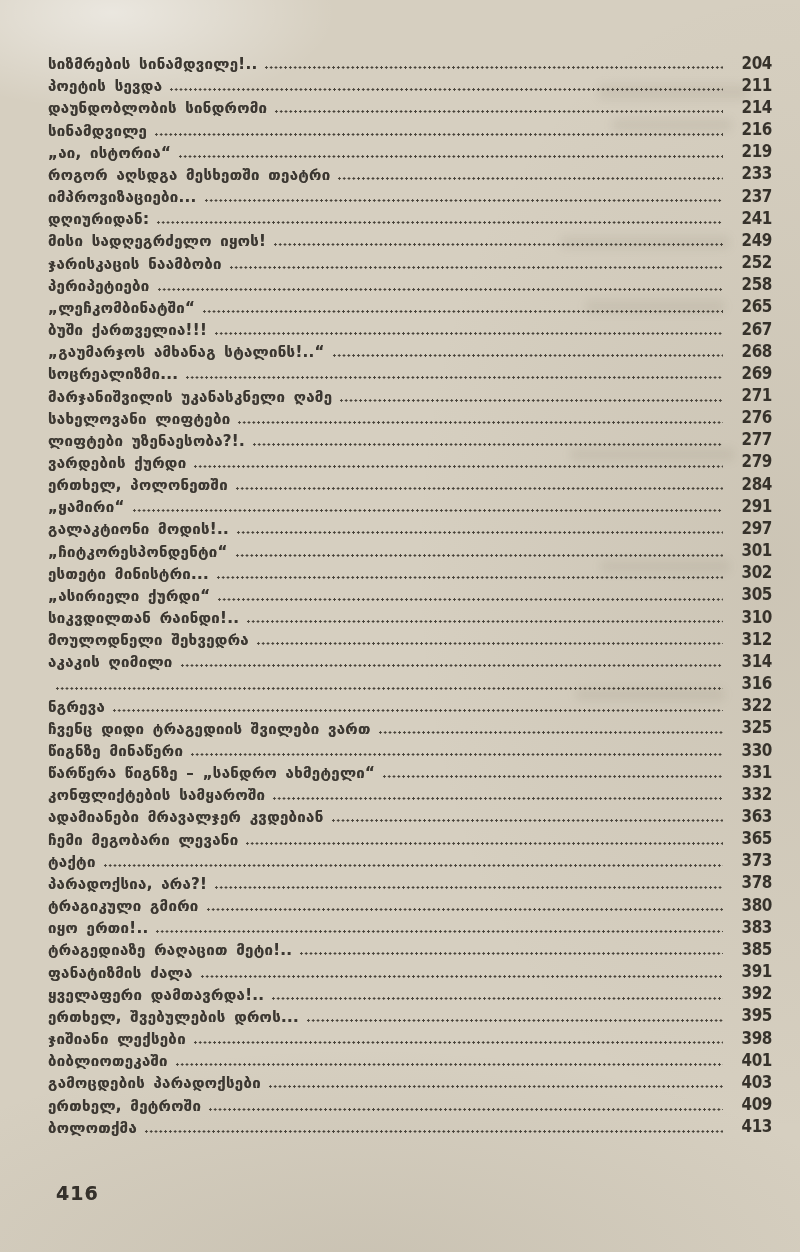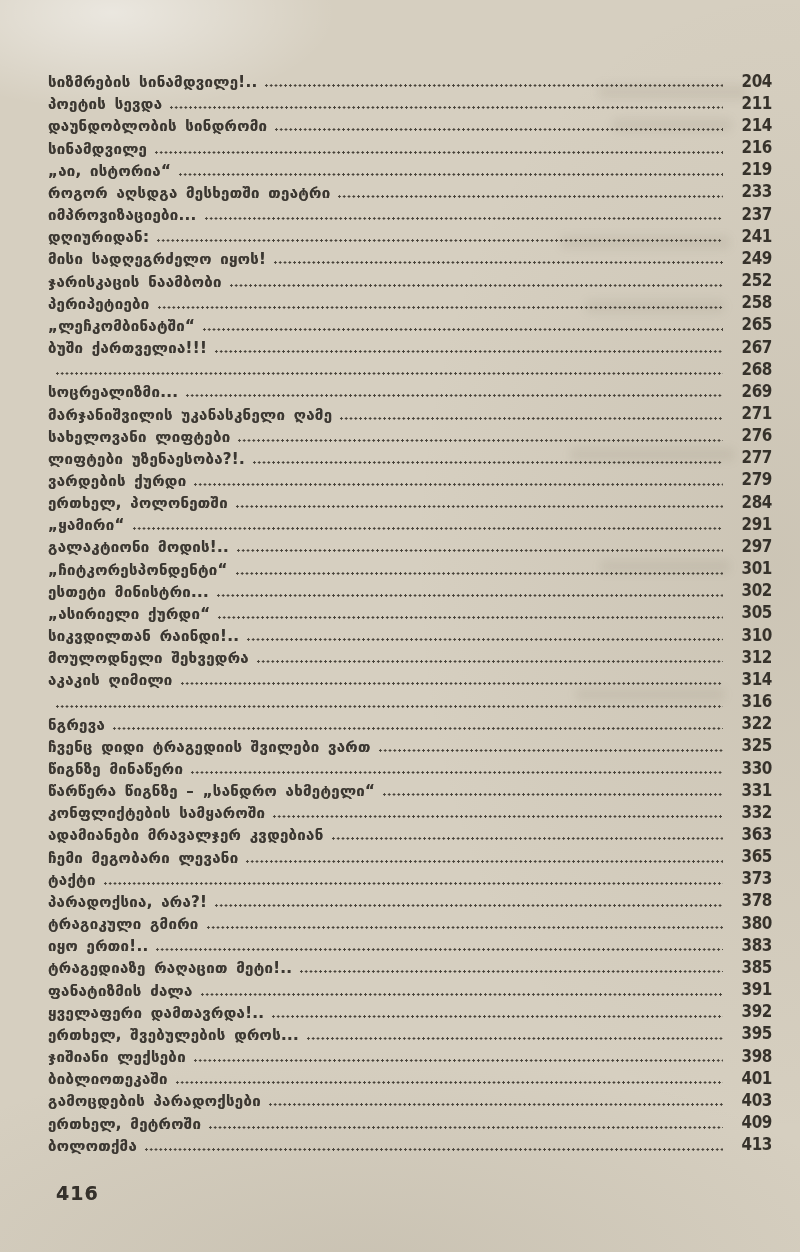--- a/index.html
+++ b/index.html
@@ -25,21 +25,21 @@
     background: rgba(116,106,88,0.10);
     filter: blur(4px);
     pointer-events: none;
   }
   .toc {
     position: absolute;
     left: 0;
     top: 0;
     width: 800px;
     box-sizing: border-box;
-    padding: 69px 28px 0 48px;
+    padding: 51px 28px 0 48px;
   }
   .row {
     display: flex;
     align-items: flex-end;
     height: 22.17px;
     overflow: hidden;
   }
   .title {
     white-space: nowrap;
     font-size: 15px;
@@ -166,20 +166,21 @@
     <span class="pageno">265</span>
   </div>
 
   <div class="row">
     <span class="title">ბუში ქართველია!!!</span>
     <span class="leader"></span>
     <span class="pageno">267</span>
   </div>
 
   <div class="row">
+    <span class="title">„გაუმარჯოს ამხანაგ სტალინს!..“</span>
     <span class="leader"></span>
     <span class="pageno">268</span>
   </div>
 
   <div class="row">
     <span class="title">სოცრეალიზმი...</span>
     <span class="leader"></span>
     <span class="pageno">269</span>
   </div>
 

